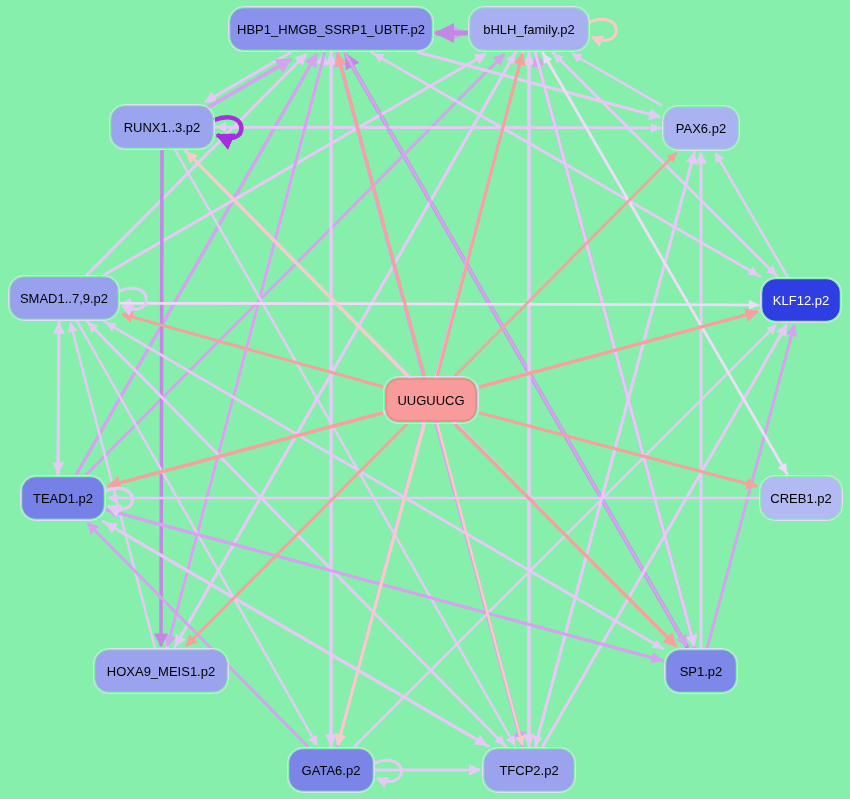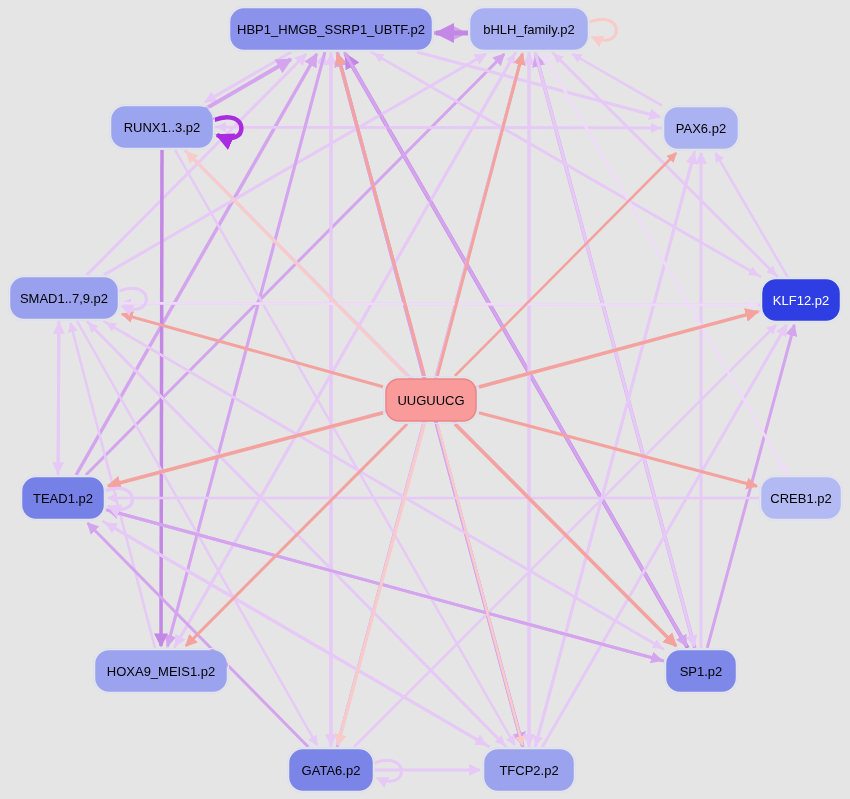--- a/index.html
+++ b/index.html
@@ -1,17 +1,17 @@
 <!DOCTYPE html>
 <html><head>
 <meta charset="utf-8">
 <style>
   html,body{margin:0;padding:0;background:#ffffff;}
   body{font-family:"Liberation Sans", sans-serif;}
-  #stage{position:relative;width:850px;height:799px;background:#e5e5e5;overflow:hidden;}
+  #stage{position:relative;width:850px;height:799px;background:#86efac;overflow:hidden;}
   svg{display:block;}
   .node-label{font-family:"Liberation Sans", sans-serif;font-size:13px;}
 </style>
 </head>
 <body>
 
 <div id="stage">
   <svg id="graph" width="850" height="799" viewBox="0 0 850 799" xmlns="http://www.w3.org/2000/svg">
     <defs id="graph-defs">
         <marker id="arr_pink_strong_s" markerWidth="5" markerHeight="5" refX="0.4" refY="2" orient="auto-start-reverse" markerUnits="strokeWidth">

